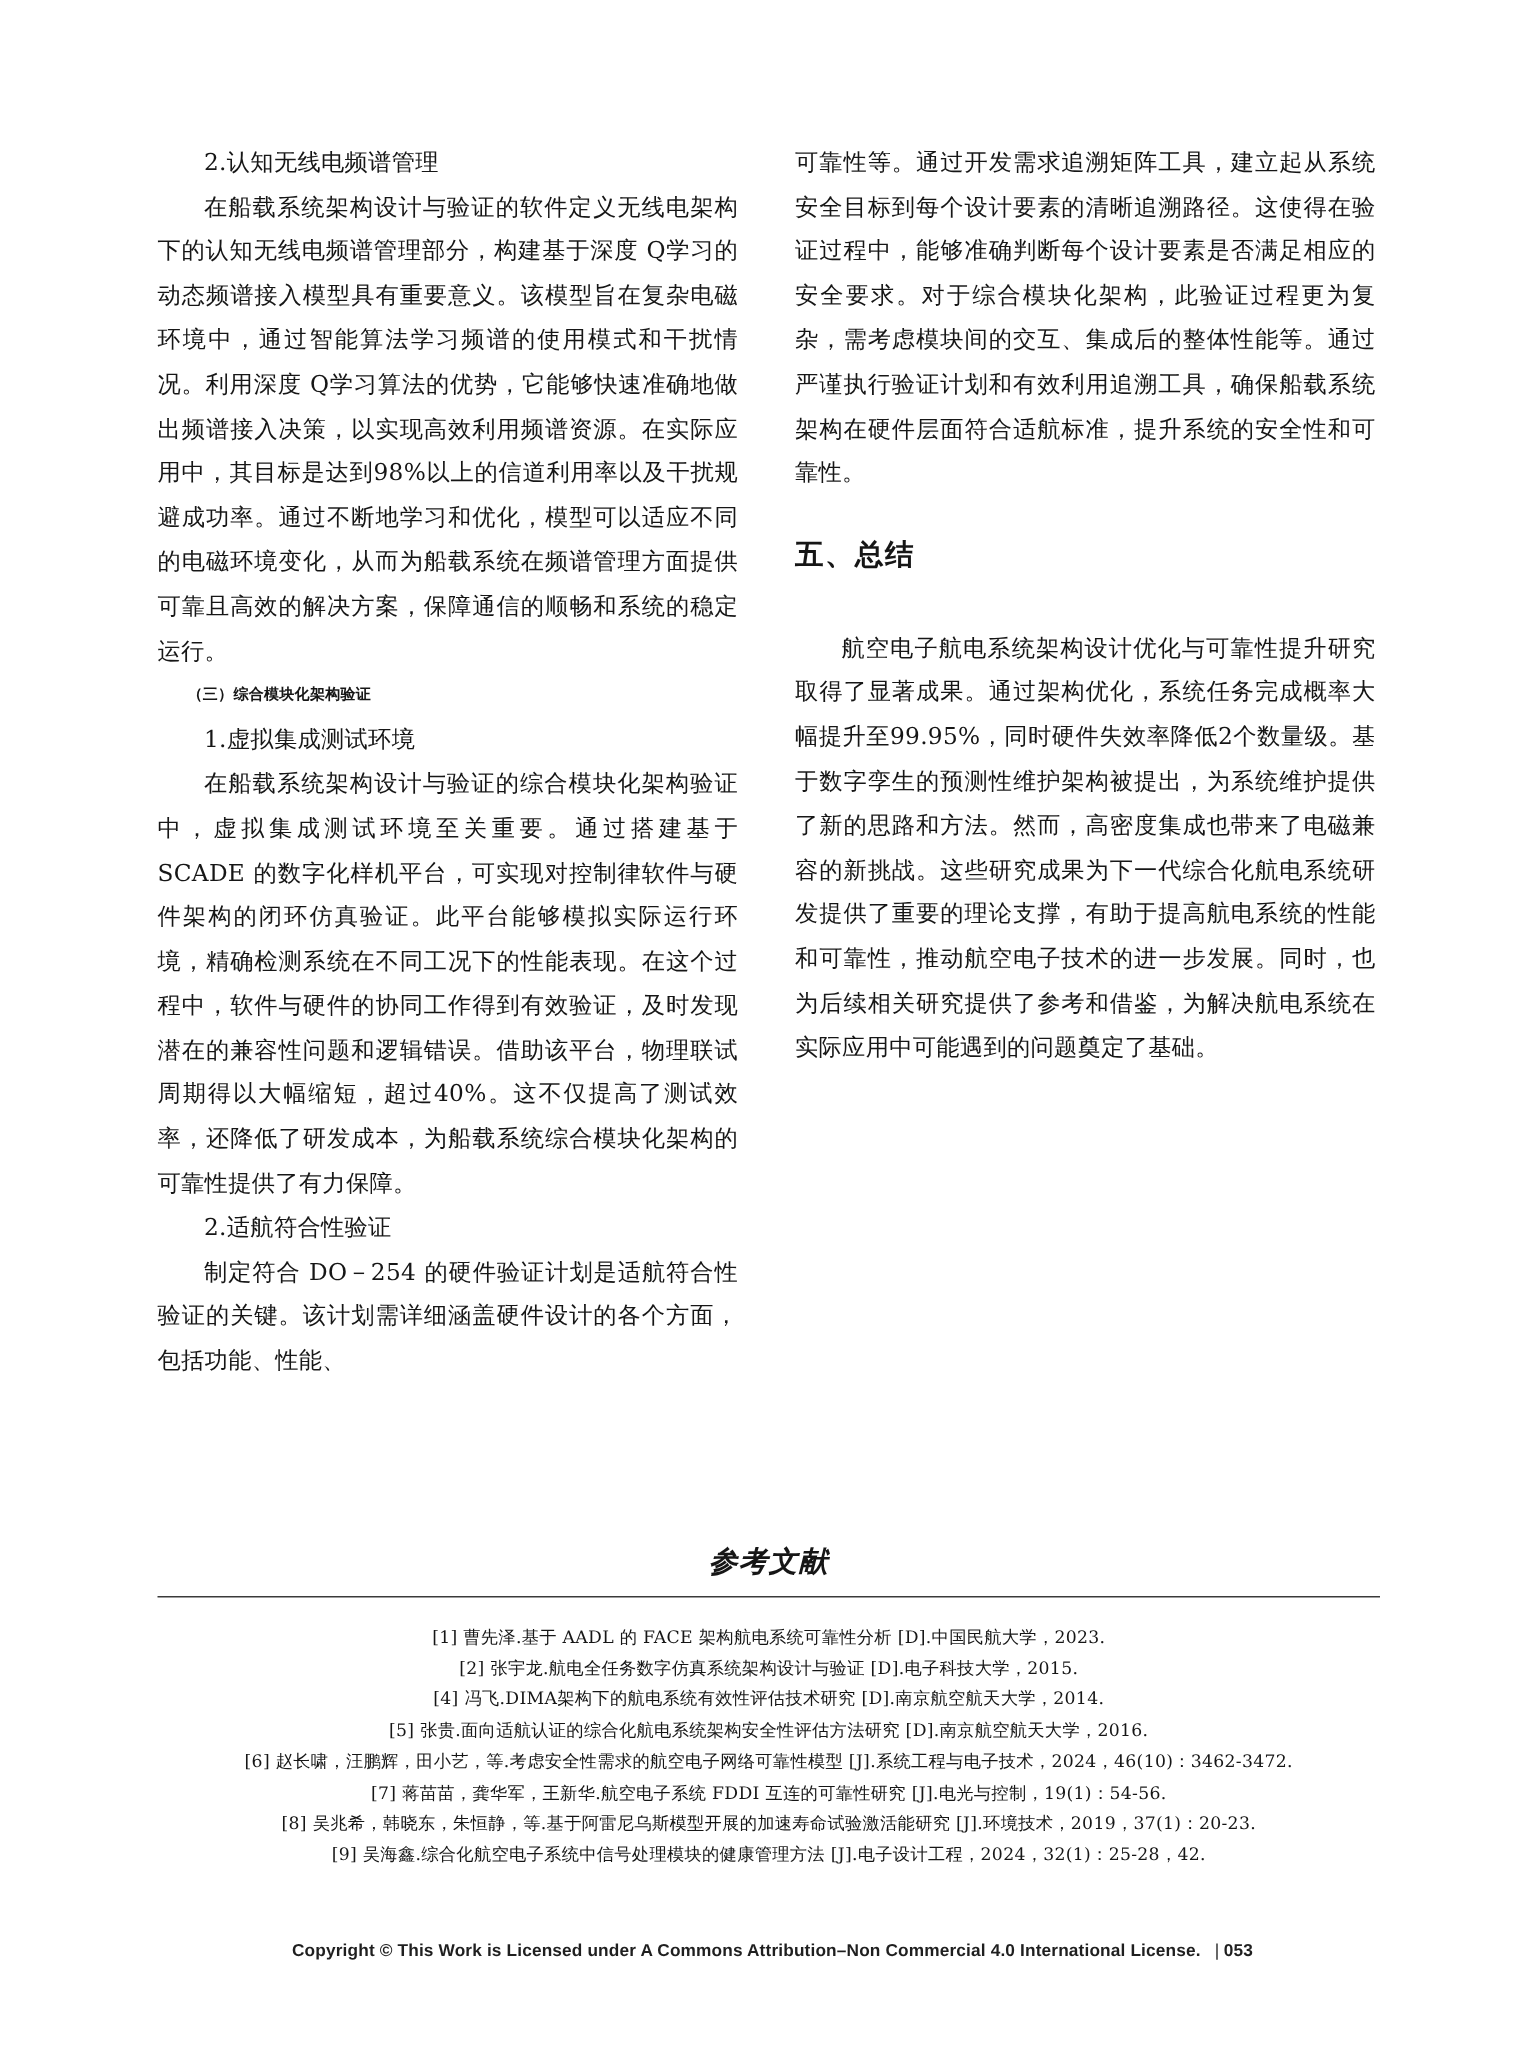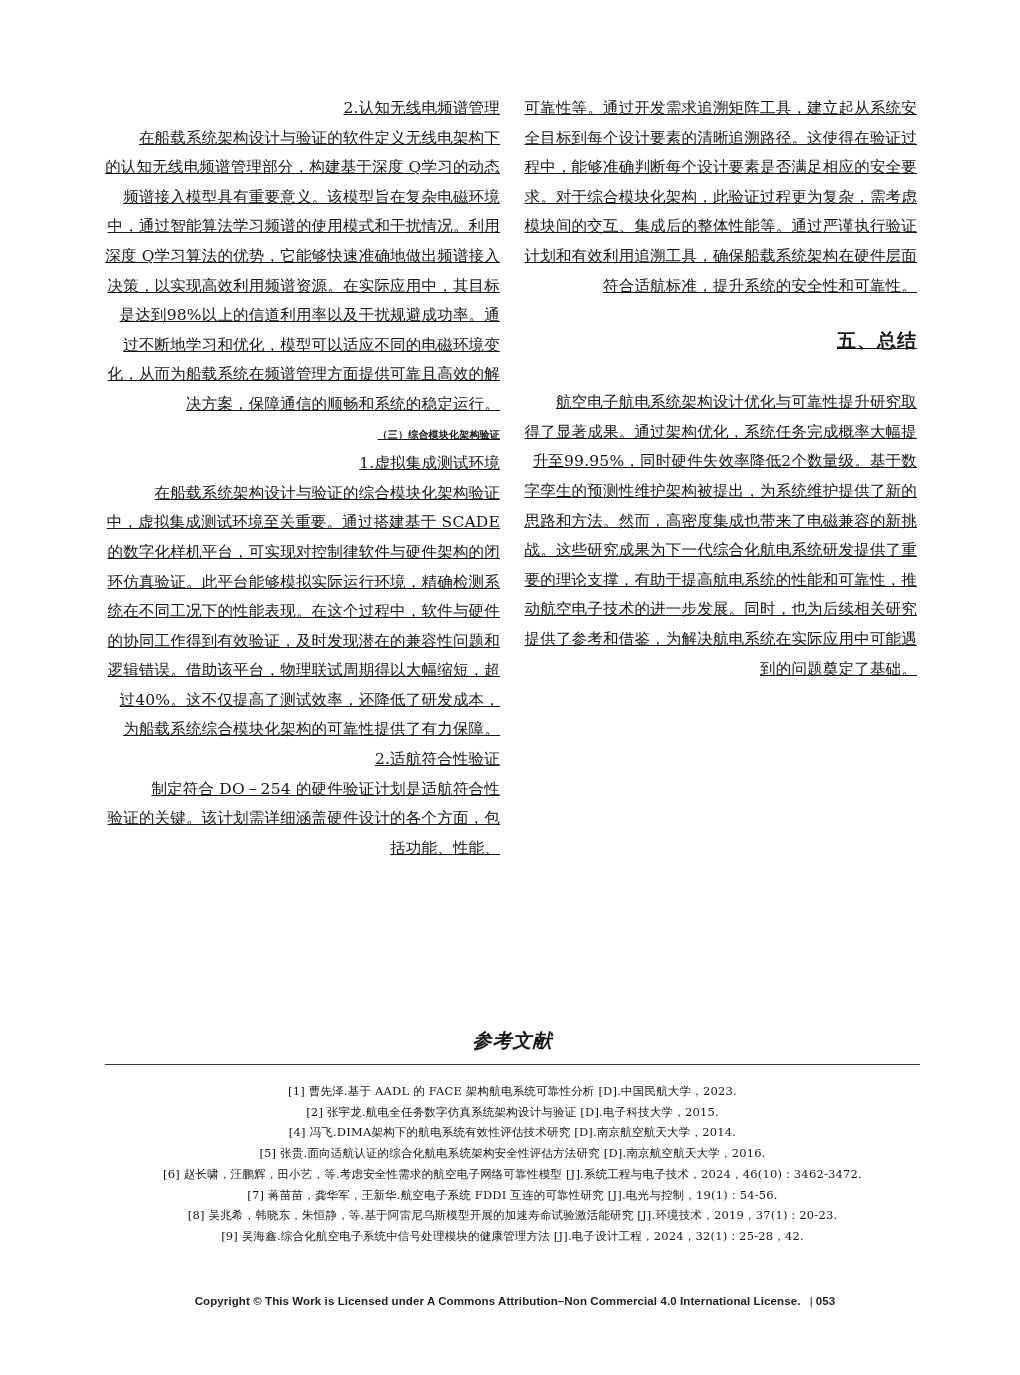--- a/index.html
+++ b/index.html
@@ -1,23 +1,23 @@
 <!DOCTYPE html>
 <html><head>
 <meta charset="utf-8">
 <style>
   html,body { margin:0; padding:0; background:#ffffff; }
   .page {
     position:relative; width:1020px; height:1375px; background:#ffffff;
     font-family:"DejaVu Serif","Liberation Serif",serif; color:#161616;
     overflow:hidden;
   }
-  .columns { position:absolute; left:105px; top:94px; width:812px; display:flex; gap:22px;text-decoration:underline; }
+  .columns { position:absolute; left:105px; top:94px; width:812px; display:flex; gap:38px; }
   .col { width:395px; }
-  .col p, .col h2, .col h3 { margin:0;text-align:right; }
+  .col p, .col h2, .col h3 { margin:0; }
   .para, .sub, .cont {
     font-size:15.5px; line-height:29.6px; text-align:justify; font-weight:500;
     letter-spacing:0.2px;
   }
   .para { text-indent:2em; }
   .sub  { text-indent:2em; }
   .cont { text-indent:0; }
   .h3 {
     font-size:10px; line-height:29.6px; font-weight:700; text-indent:2em;
     letter-spacing:0.2px;

